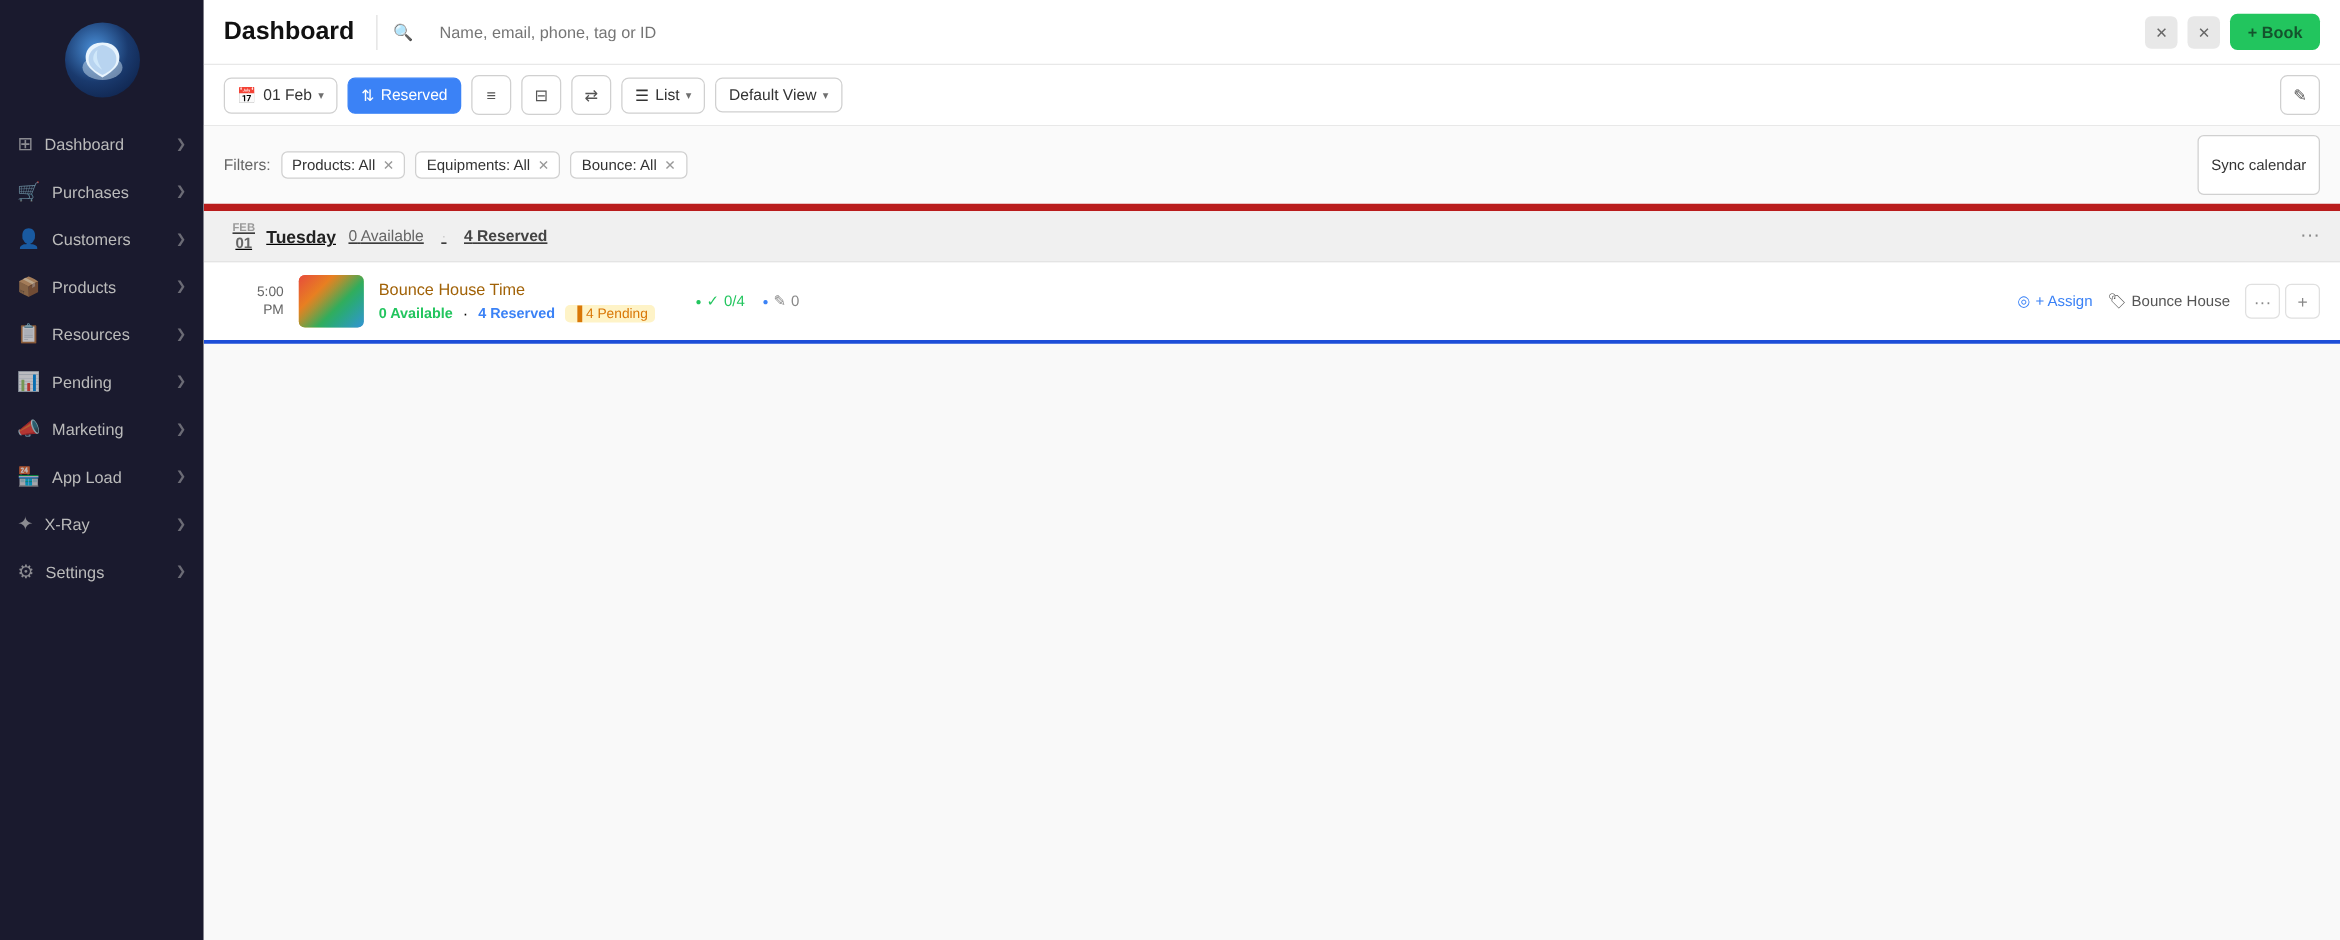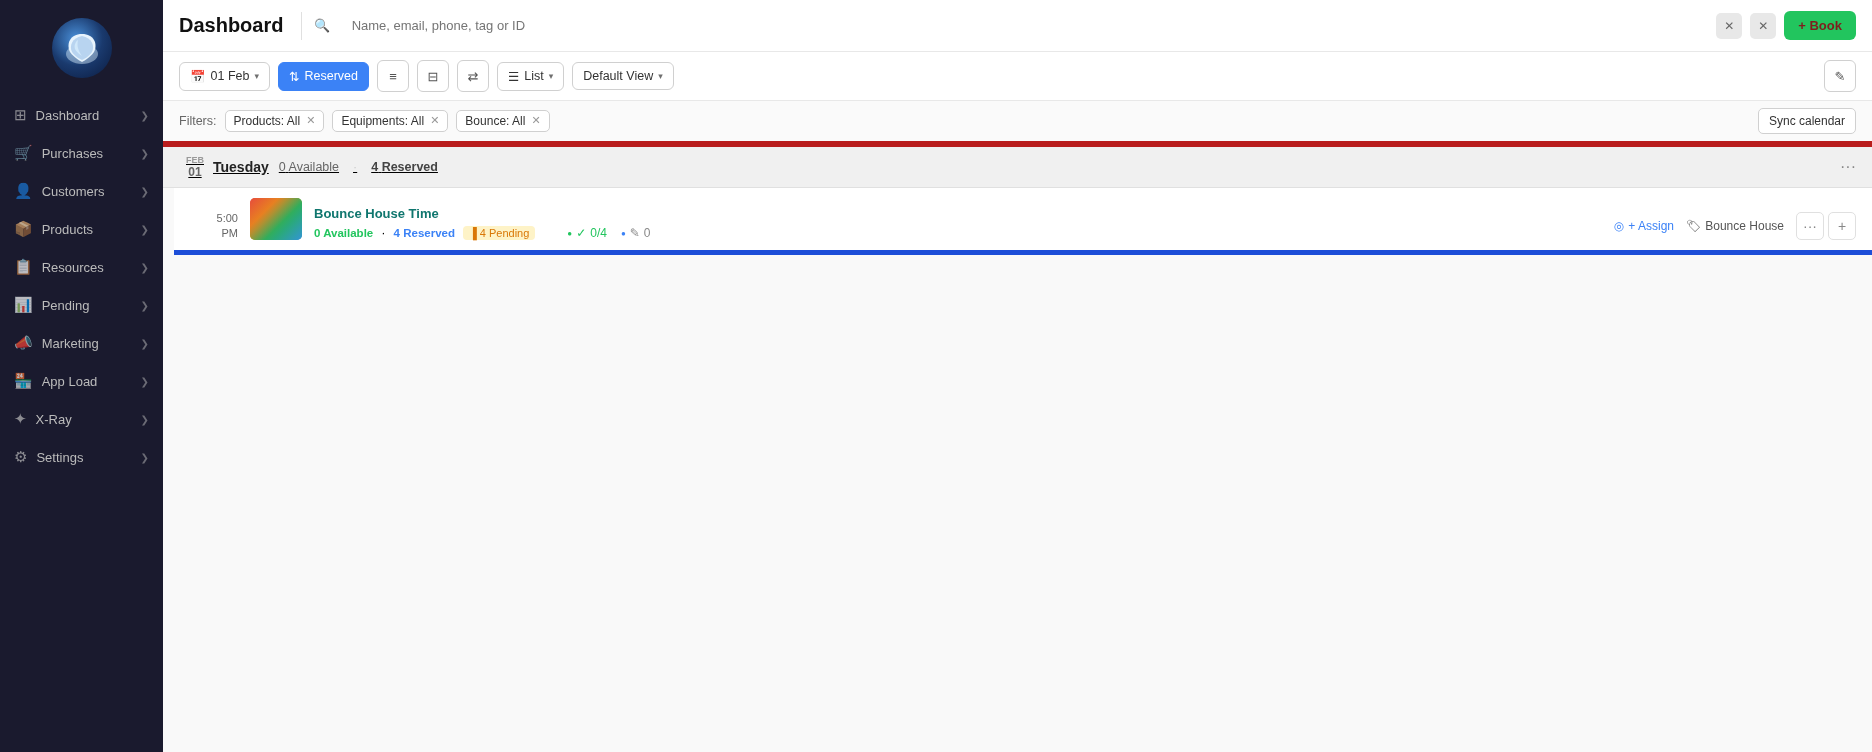--- a/index.html
+++ b/index.html
@@ -109,21 +109,21 @@
       border-radius: 5px;
       display: flex;
       align-items: center;
       justify-content: center;
       cursor: pointer;
       color: #666;
       font-size: 12px;
     }
     #header .book-btn {
       background: #22c55e;
-      color: #7f1d1d;
+      color: #14532d;
       border: none;
       border-radius: 6px;
       padding: 7px 14px;
       font-size: 13px;
       font-weight: 600;
       cursor: pointer;
       display: flex;
       align-items: center;
       gap: 4px;
     }
@@ -180,38 +180,39 @@
       border-bottom: 6px solid #b91c1c;
       flex-shrink: 0;
       background: #fafafa;
     }
     #filters .filter-label {
       color: #666;
       font-size: 12.5px;
     }
     .filter-tag {
       display: flex;
+      align-items: center;
       gap: 4px;
       padding: 3px 8px;
       border: 1px solid #d0d0d0;
       border-radius: 5px;
       background: #fff;
       font-size: 12px;
       color: #333;
       cursor: pointer;
     }
     .filter-tag .tag-x {
       color: #999;
       font-size: 11px;
       margin-left: 2px;
       cursor: pointer;
     }
     #filters .spacer { flex: 1; }
     .sync-btn {
-      padding: 5px 10px;
+      padding: 16px 10px;
       border: 1px solid #d0d0d0;
       border-radius: 5px;
       background: #fff;
       font-size: 12px;
       color: #333;
       cursor: pointer;
     }
 
     
     #content {
@@ -249,26 +250,25 @@
       background: none;
       border: none;
       cursor: pointer;
       font-size: 16px;
       color: #888;
     }
 
     
     .booking-row {
       display: flex;
-      align-items: flex-end;
-      background: #fff;
-      border-bottom: 5px solid #1d4ed8;
+      align-items: center;
+      background: #fff;
+      border-bottom: 3px solid #1d4ed8;
       padding: 10px 16px;
       gap: 12px;
-      margin-left: 11px;
     }
     .booking-time {
       font-size: 11px;
       color: #666;
       width: 48px;
       flex-shrink: 0;
       text-align: right;
       line-height: 1.3;
     }
     .booking-thumb {
@@ -280,21 +280,21 @@
       background: linear-gradient(135deg, #e74c3c 0%, #f39c12 40%, #27ae60 70%, #2980b9 100%);
       position: relative;
     }
     .booking-thumb-inner {
       width: 100%;
       height: 100%;
       background: linear-gradient(135deg, #e74c3c 0%, #e67e22 30%, #27ae60 60%, #3498db 100%);
       opacity: 0.85;
     }
     .booking-info { flex-shrink: 0; min-width: 160px; }
-    .booking-title { font-weight: 700; font-size: 13px; color: #0f766e; }
+    .booking-title { font-weight: 400; font-size: 13px; color: #a16207; }
     .booking-status-row { display: flex; align-items: center; gap: 8px; margin-top: 4px; flex-wrap: wrap; }
     .status-avail { font-size: 11.5px; color: #22c55e; font-weight: 600; }
     .status-reserved { font-size: 11.5px; color: #3b82f6; font-weight: 600; }
     .status-pending {
       font-size: 11px;
       background: #fef3c7;
       color: #d97706;
       border-radius: 4px;
       padding: 1px 6px;
       display: flex;

